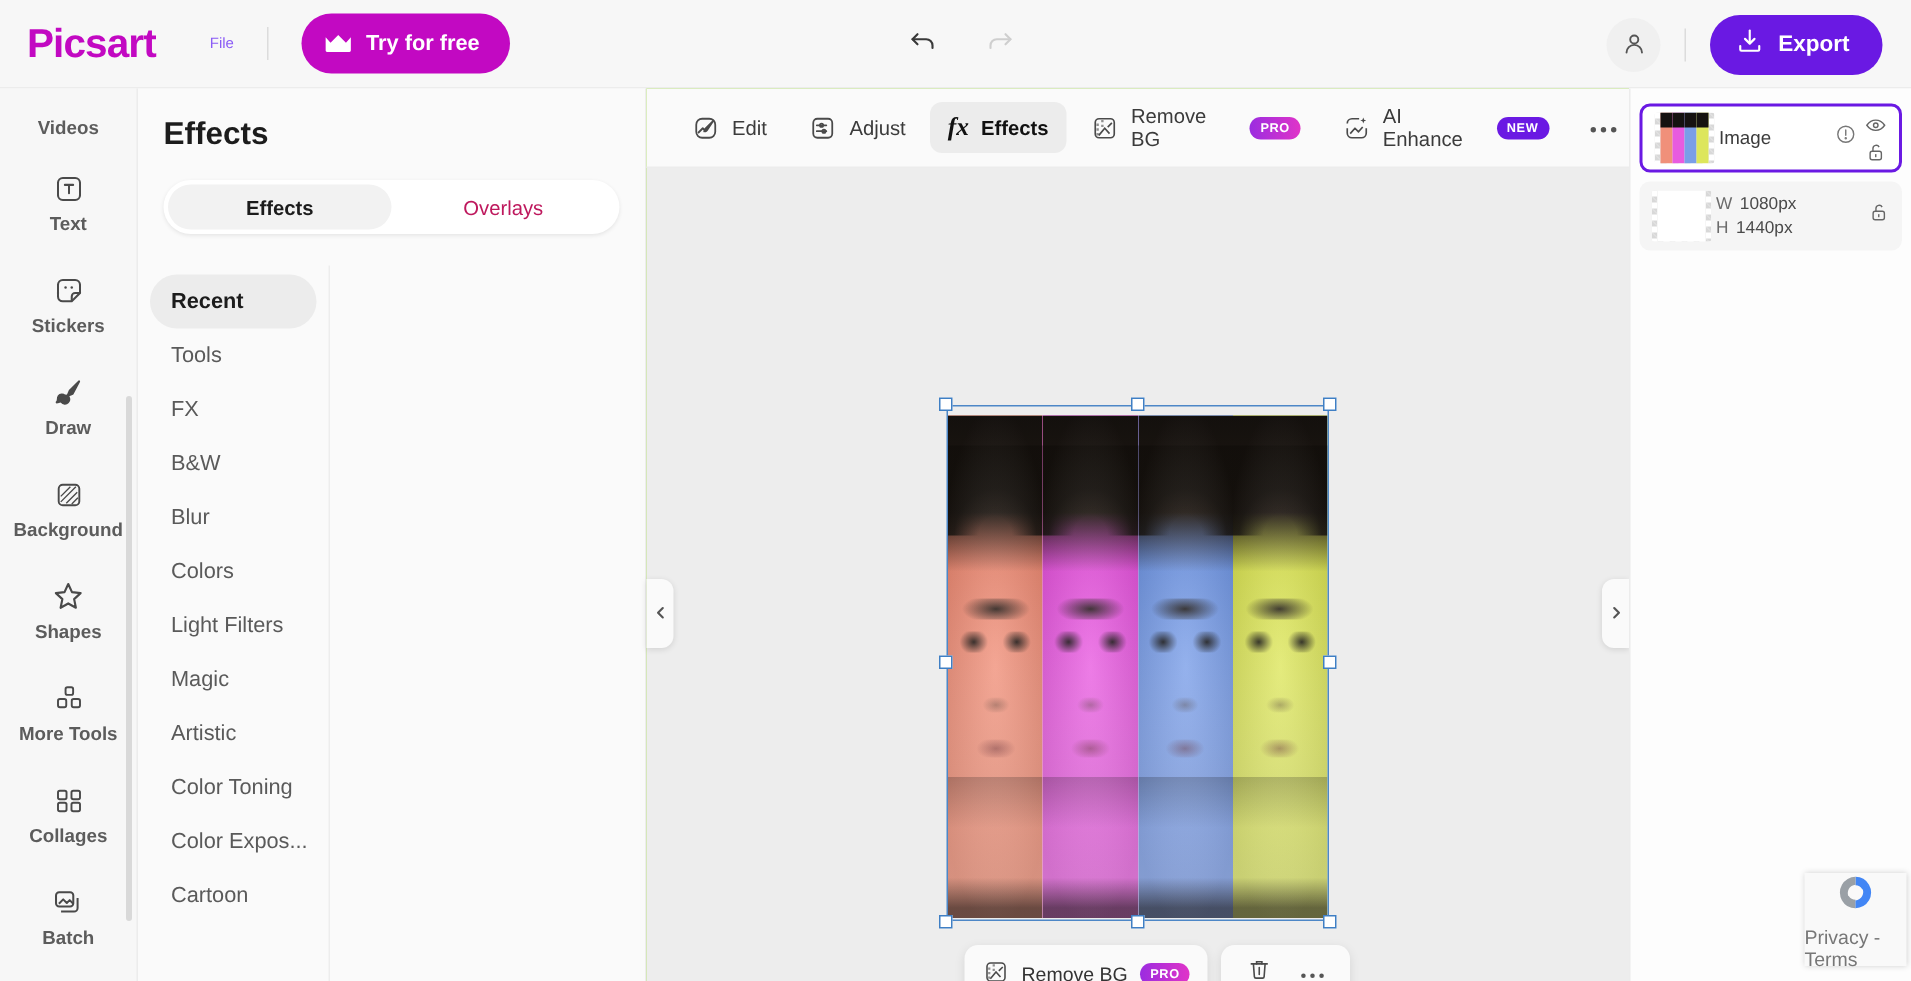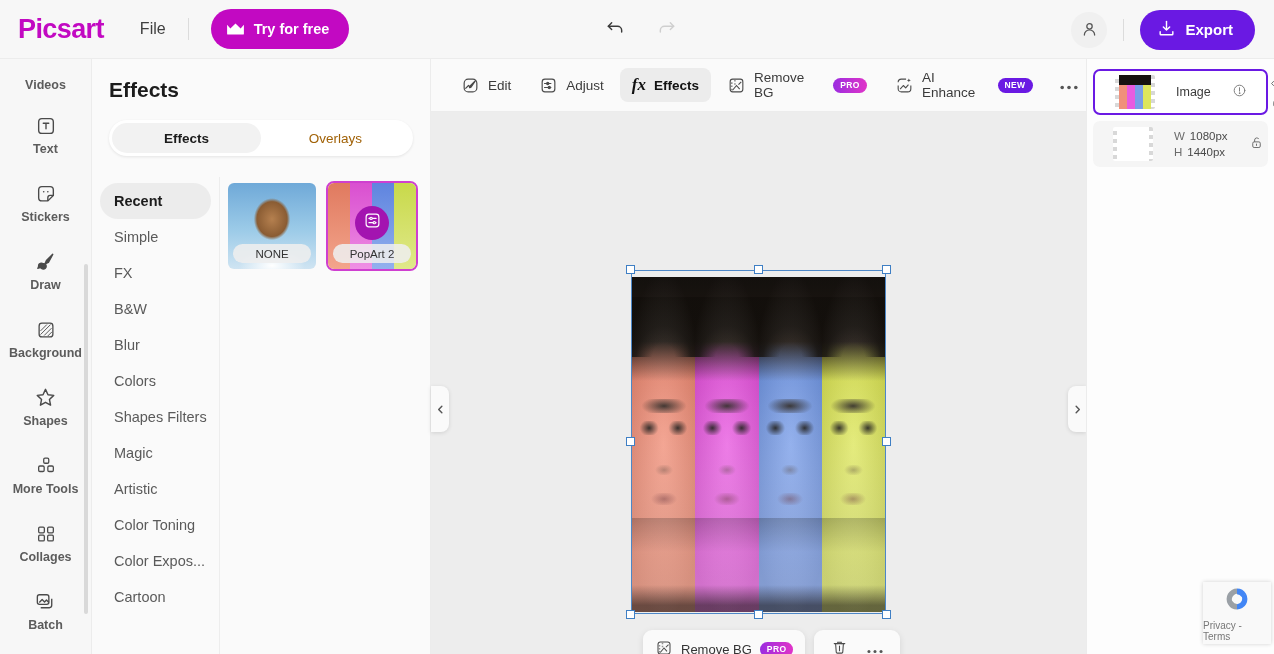--- a/index.html
+++ b/index.html
@@ -18,21 +18,21 @@
     background: #f7f7f7;
     border-bottom: 1px solid #ececec;
     display: flex; align-items: center;
   }
   .logo {
     margin-left: 18px;
     font-size: 27px; font-weight: 700; color: #c209c2;
     letter-spacing: -0.6px;
   }
   .menu-file {
-    margin-left: 36px; font-size: 16px; color: #404040;
+    margin-left: 36px; font-size: 10px; color: #8b5cf6;
   }
   .hdr-divider {
     width: 1px; height: 22px; background: #dcdcdc; margin-left: 22px;
   }
   .try-free {
     margin-left: 22px;
     height: 40px; padding: 0 20px 0 15px;
     background: #c209c2; color: #fff;
     border-radius: 20px;
     display: flex; align-items: center; gap: 9px;
@@ -95,21 +95,21 @@
     padding: 19px 0 0 17px;
   }
   .seg-wrap {
     margin: 18px 17px 0 17px; height: 36px;
     background: #ffffff; border-radius: 18px;
     box-shadow: 0 1px 3px rgba(0,0,0,.09);
     display: flex; align-items: center; padding: 3px;
   }
   .seg {
     flex: 1; height: 30px; display: flex; align-items: center; justify-content: center;
-    font-size: 13.5px; border-radius: 15px; cursor: pointer; color: #a16207;
+    font-size: 13.5px; border-radius: 15px; cursor: pointer; color: #be185d;
   }
   .seg.active { background: #f2f2f2; color: #1c1c1c; font-weight: 600; }
 
   .panel-body { position: absolute; top: 118px; left: 0; width: 339px; height: 477px; }
   .cat-list {
     position: absolute; left: 0; top: 0; width: 127px; height: 477px;
     overflow: hidden; padding-top: 6px;
   }
   .cat {
     height: 36px; margin: 0 8px 0 8px; padding-left: 14px;
@@ -258,21 +258,21 @@
   .fb-icon-btn { width: 26px; height: 26px; display: flex; align-items: center; justify-content: center; cursor: pointer; }
 
   
   .layers {
     position: absolute; left: 1086px; top: 59px; width: 188px; height: 595px;
     background: #fdfdfd; border-left: 1px solid #ececec;
     padding: 10px 6px;
   }
   .layer-row {
     height: 46px; border-radius: 7px; display: flex; align-items: center;
-    padding: 0 20px; gap: 21px; cursor: pointer; margin-bottom: 6px;
+    padding: 0 8px; gap: 3px; cursor: pointer; margin-bottom: 6px;
     background: #f5f5f5;
   }
   .layer-row.selected { background: #ffffff; border: 2px solid #6a19e3; }
   .layer-thumb {
     width: 40px; height: 34px; border-radius: 2px; flex-shrink: 0;
     position: relative; overflow: hidden;
     background-image:
       linear-gradient(45deg, #d8d8d8 25%, transparent 25%, transparent 75%, #d8d8d8 75%),
       linear-gradient(45deg, #d8d8d8 25%, transparent 25%, transparent 75%, #d8d8d8 75%);
     background-size: 8px 8px; background-position: 0 0, 4px 4px;
@@ -290,21 +290,21 @@
   .layer-icons { display: flex; flex-direction: column; gap: 3px; align-items: center; }
   .layer-icons svg { display: block; }
   .info-ic { margin-right: 2px; }
 
   .recaptcha {
     position: absolute; right: 3px; bottom: 10px;
     width: 68px; height: 62px; background: #f9f9f9;
     box-shadow: 0 0 4px rgba(0,0,0,.18);
     display: flex; flex-direction: column; align-items: center; justify-content: center; gap: 2px;
   }
-  .recaptcha .rc-text { font-size: 10px; color: #777; }
+  .recaptcha .rc-text { font-size: 13px; color: #777; }
 </style>
 </head>
 <body>
 
 <div class="app">
 
   <div class="header">
     <div class="logo">Picsart</div>
     <div class="menu-file">File</div>
     <div class="hdr-divider"></div>
@@ -443,59 +443,34 @@
     <div class="panel-title">Effects</div>
 
     <div class="seg-wrap">
       <div class="seg active">Effects</div>
       <div class="seg">Overlays</div>
     </div>
 
     <div class="panel-body">
       <div class="cat-list">
         <div class="cat active">Recent</div>
-        <div class="cat">Simple</div>
+        <div class="cat">Tools</div>
         <div class="cat">FX</div>
         <div class="cat">B&amp;W</div>
         <div class="cat">Blur</div>
         <div class="cat">Colors</div>
-        <div class="cat">Shapes Filters</div>
+        <div class="cat">Light Filters</div>
         <div class="cat">Magic</div>
         <div class="cat">Artistic</div>
         <div class="cat">Color Toning</div>
         <div class="cat">Color Expos...</div>
         <div class="cat">Cartoon</div>
       </div>
       <div class="cat-divider"></div>
 
-      <div class="thumbs">
-        <div class="thumb">
-          <div class="thumb-none-bg"></div>
-          <div class="thumb-label">NONE</div>
-        </div>
-        <div class="thumb selected">
-          <div class="thumb-pop-bg">
-            <i style="background:linear-gradient(180deg,#e07a5f,#f3a58c)"></i>
-            <i style="background:linear-gradient(180deg,#d94fd0,#ef8fe4)"></i>
-            <i style="background:linear-gradient(180deg,#5f84df,#93b1ee)"></i>
-            <i style="background:linear-gradient(180deg,#c8d94a,#e0e98a)"></i>
-          </div>
-          <div class="fx-circle">
-            <span>
-              <svg viewBox="0 0 24 24" fill="none" stroke="#fff" stroke-width="1.7" stroke-linecap="round">
-                <rect x="3" y="3" width="18" height="18" rx="4"></rect>
-                <path d="M7 9 H17 M7 15 H17"></path>
-                  <circle cx="10" cy="9" r="1.6" fill="#a314b0"></circle>
-                  <circle cx="14.5" cy="15" r="1.6" fill="#a314b0"></circle>
-              </svg>
-            </span>
-          </div>
-          <div class="thumb-label">PopArt 2</div>
-        </div>
-      </div>
     </div>
   </div>
 
   <div class="canvas-area">
 
     <div class="toolbar">
       <div class="tool">
         <span>
           <svg width="19" height="19" viewBox="0 0 24 24" fill="none" stroke="#4a4a4a" stroke-width="1.5" stroke-linejoin="round">
             <path d="M4 9 a5 5 0 0 1 5 -5 h6 a5 5 0 0 1 5 5 v6 a5 5 0 0 1 -5 5 h-6 a5 5 0 0 1 -5 -5 z"></path>

